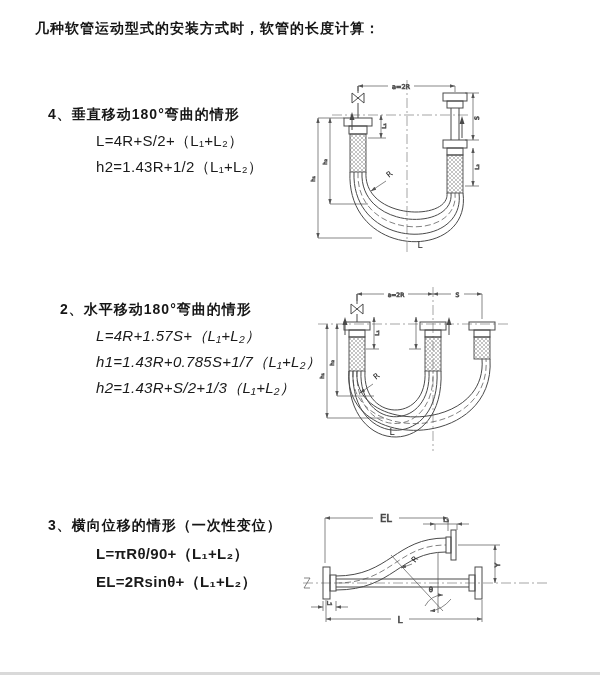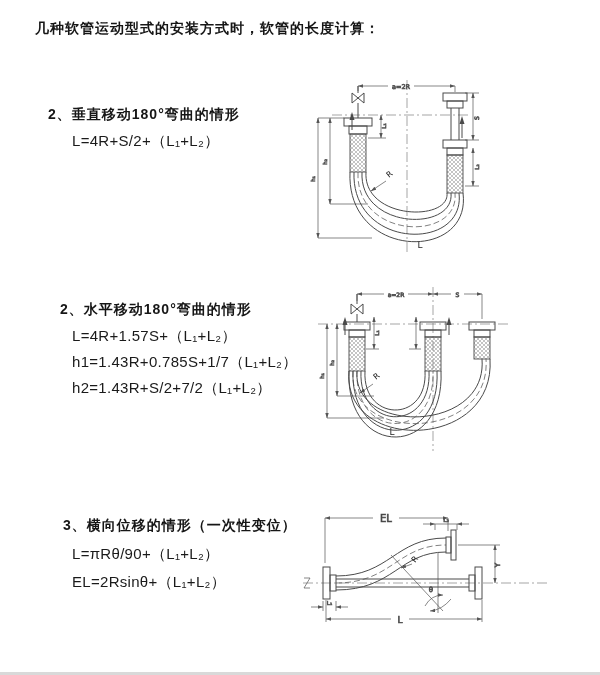--- a/index.html
+++ b/index.html
@@ -8,58 +8,59 @@
     font-family:"Liberation Sans","DejaVu Sans",sans-serif;color:#1c1c1c;
   }
   .title{
     position:absolute;left:35px;top:20px;font-size:14px;font-weight:bold;
     letter-spacing:1px;color:#161616;
   }
   .sec-heading{
     position:absolute;font-size:14px;font-weight:bold;letter-spacing:1px;color:#161616;
   }
   .formulas{position:absolute;font-size:15px;color:#1a1a1a;letter-spacing:.3px;}
-  .formulas .f{height:26px;line-height:26px;}
+  .formulas .f{height:26px;line-height:26px;margin-left:24px;}
   .formulas.s3 .f{height:28px;line-height:28px;}
   #h1-sec{left:48px;top:106px;}
   #f1{left:72px;top:128px;}
   #h2-sec{left:60px;top:301px;}
-  #f2{left:72px;top:323px;}
-  #h3-sec{left:48px;top:517px;margin-left:15px;}
-  #f3{left:72px;top:540px;}
+  #f2{left:72px;top:323px;font-style:italic;}
+  #h3-sec{left:48px;top:517px;}
+  #f3{left:72px;top:540px;font-weight:bold;}
   .diagram{position:absolute;}
   #d1{left:310px;top:74px;width:222px;height:184px;}
   #d2{left:312px;top:281px;width:215px;height:178px;}
   #d3{left:295px;top:503px;width:295px;height:140px;}
   svg{display:block;}
   svg text{font-family:"DejaVu Sans",sans-serif;fill:#222;}
   .draw{stroke:#4a4a4a;stroke-width:1;fill:none;}
   .dim{stroke:#555;stroke-width:.7;fill:none;}
   .cl{stroke:#6a6a6a;stroke-width:.6;fill:none;stroke-dasharray:10 3 2 3;}
   .hosedash{stroke-dasharray:6 3;stroke-width:.7;}
   .braid{stroke:#4a4a4a;stroke-width:.9;}
   .bottom-edge{position:absolute;left:0;right:0;bottom:0;height:3px;background:#d9d9d9;}
 </style>
 </head>
 <body>
 
 <div class="page">
 
   <div class="title">几种软管运动型式的安装方式时，软管的长度计算：</div>
 
-  <div class="sec-heading" id="h1-sec">2、垂直移动180°弯曲的情形</div>
+  <div class="sec-heading" id="h1-sec">4、垂直移动180°弯曲的情形</div>
   <div class="formulas" id="f1">
     <div class="f">L=4R+S/2+（L₁+L₂）</div>
+    <div class="f">h2=1.43R+1/2（L₁+L₂）</div>
   </div>
 
   <div class="sec-heading" id="h2-sec">2、水平移动180°弯曲的情形</div>
   <div class="formulas" id="f2">
     <div class="f">L=4R+1.57S+（L₁+L₂）</div>
     <div class="f">h1=1.43R+0.785S+1/7（L₁+L₂）</div>
-    <div class="f">h2=1.43R+S/2+7/2（L₁+L₂）</div>
+    <div class="f">h2=1.43R+S/2+1/3（L₁+L₂）</div>
   </div>
 
   <div class="sec-heading" id="h3-sec">3、横向位移的情形（一次性变位）</div>
   <div class="formulas s3" id="f3">
     <div class="f">L=πRθ/90+（L₁+L₂）</div>
     <div class="f">EL=2Rsinθ+（L₁+L₂）</div>
   </div>
 
   <div class="diagram" id="d1">
     <svg viewBox="0 0 222 184" width="222" height="184">

